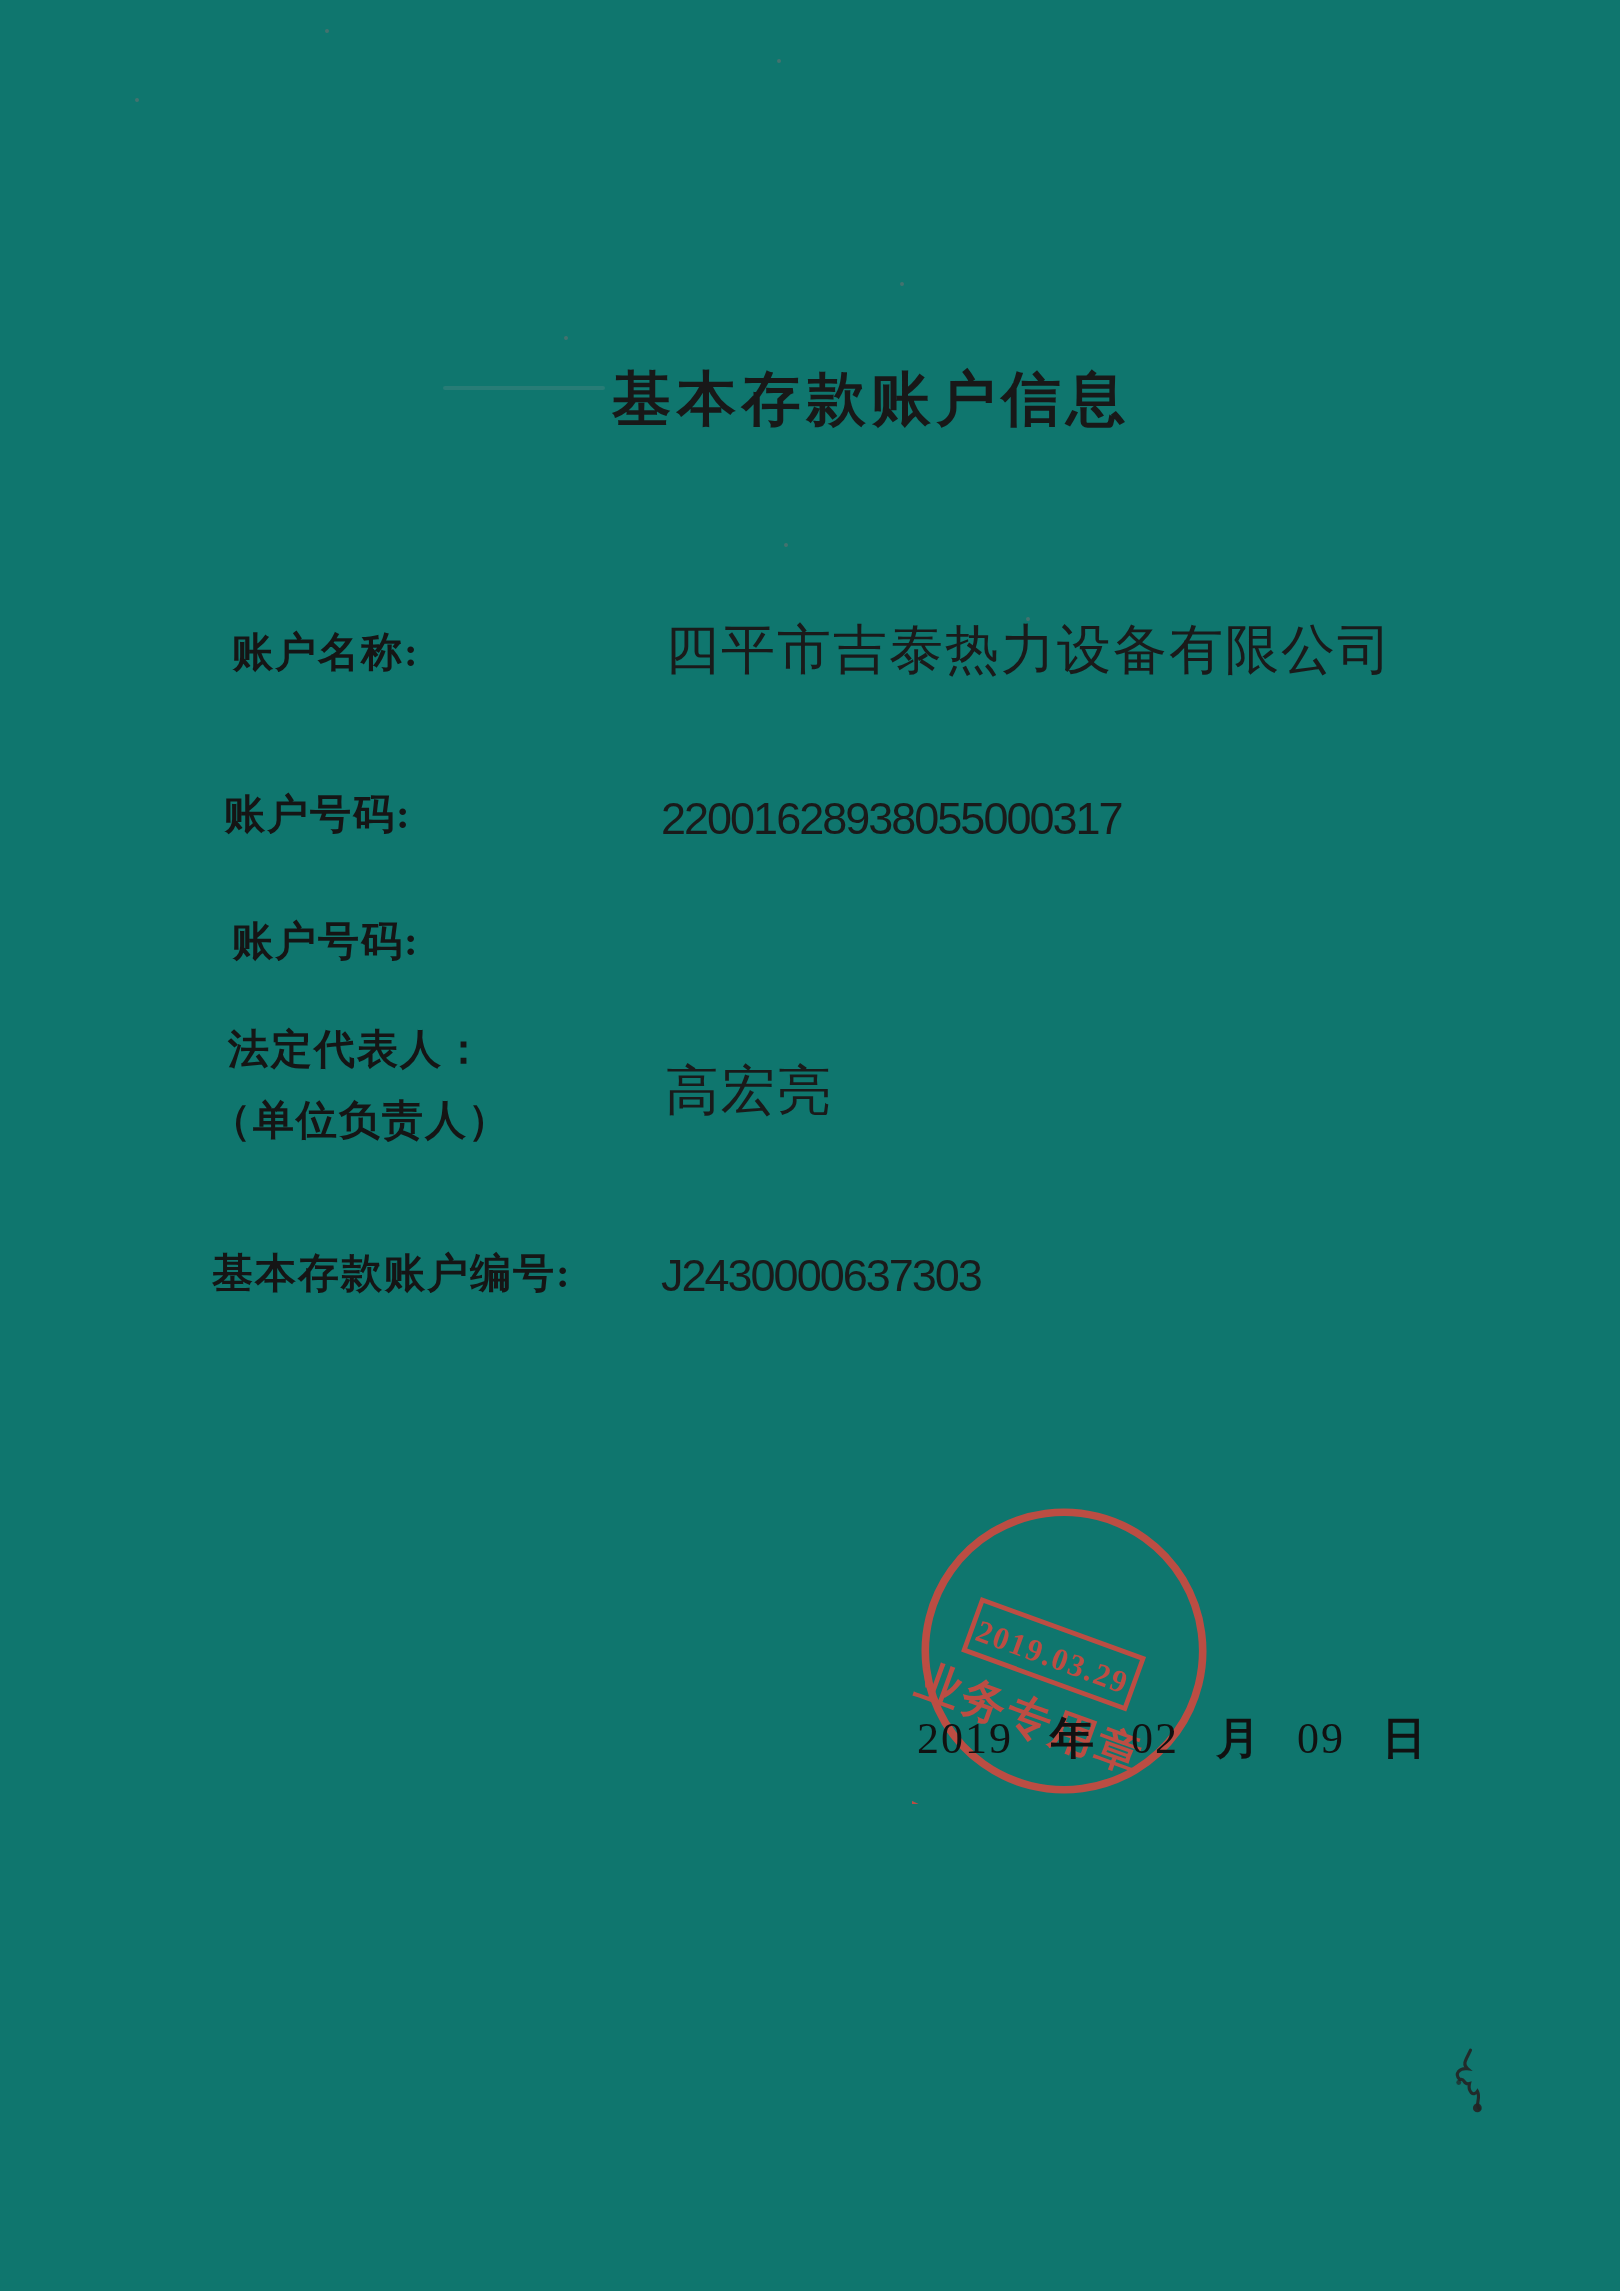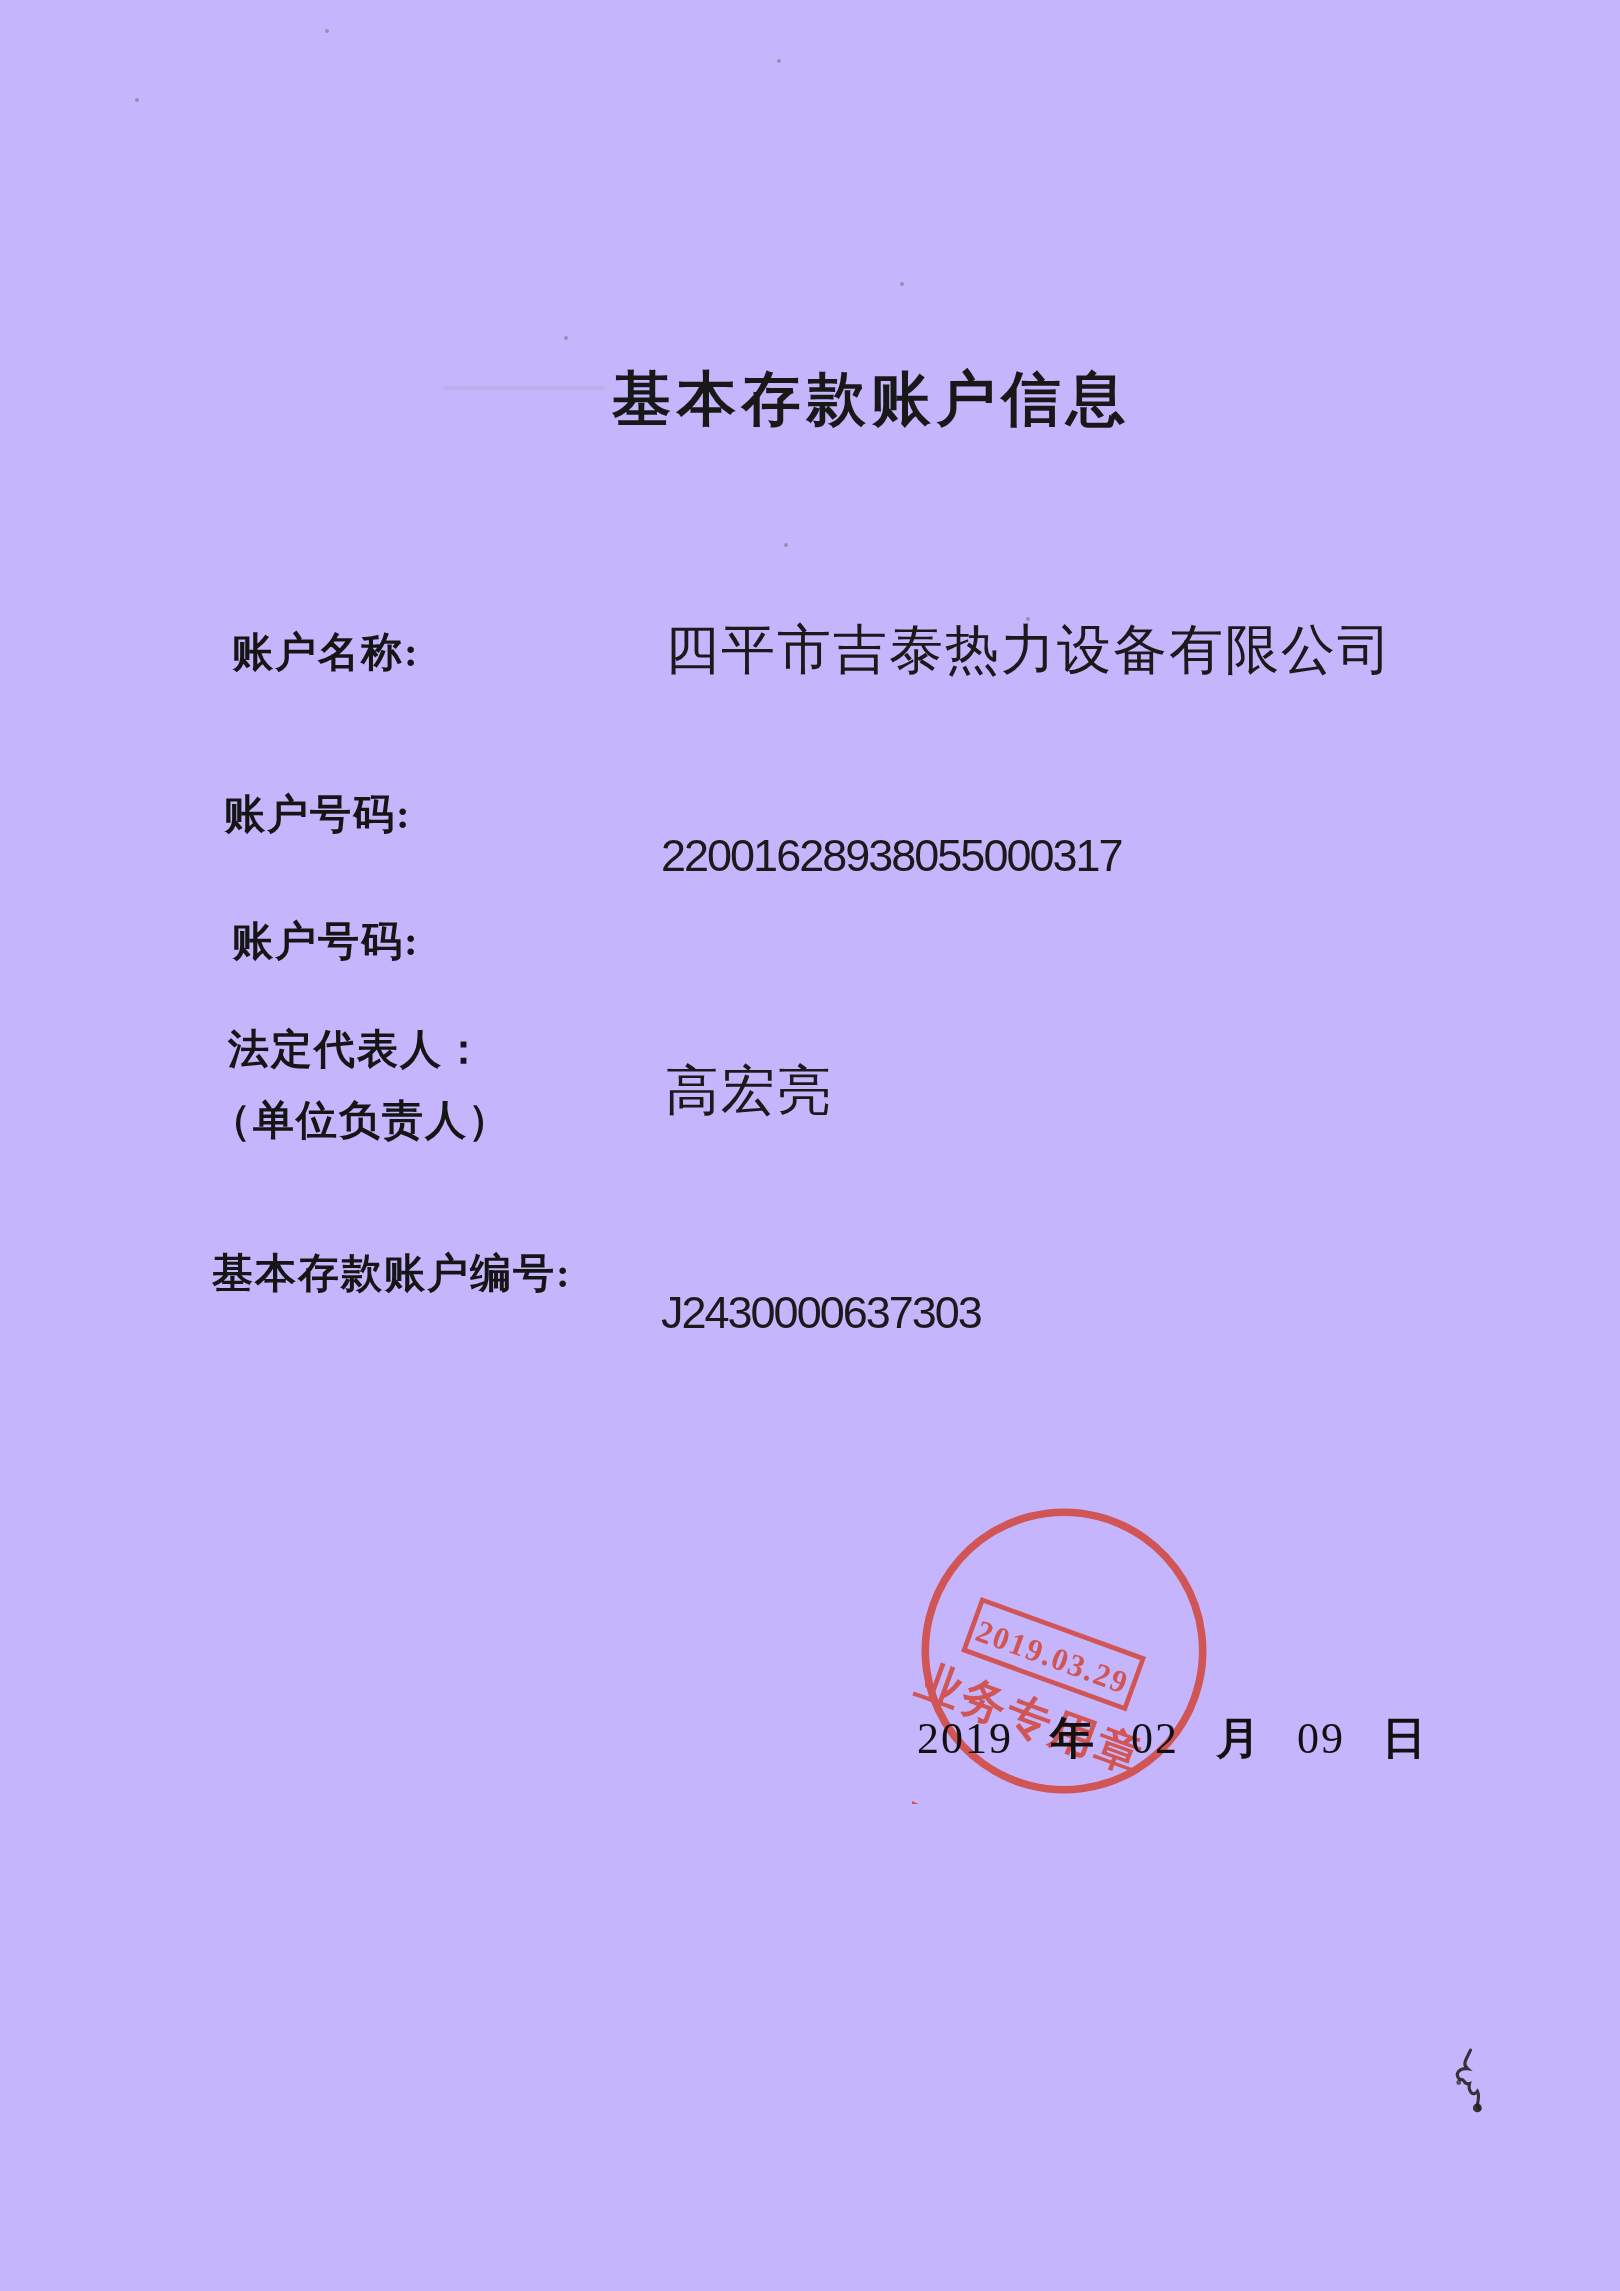--- a/index.html
+++ b/index.html
@@ -1,19 +1,19 @@
 <!DOCTYPE html>
 <html><head>
 <meta charset="utf-8">
 <style>
   html,body { margin:0; padding:0; background:#ffffff; }
   .page {
     position:relative;
     width:1620px; height:2292px;
-    background:#c4b5fd;
+    background:#0f766e;
     overflow:hidden;
     font-family:"Liberation Serif","DejaVu Serif",serif;
     color:#1c1c1c;
   }
   .abs { position:absolute; line-height:1; white-space:nowrap; }
   .doc-title {
     font-size:59px;
     font-weight:bold;
     letter-spacing:5.9px;
     color:#181818;
@@ -27,21 +27,20 @@
   .field-value-cjk {
     font-size:54px;
     color:#1a1a1a;
     letter-spacing:2px;
   }
   .field-value-num {
     font-size:45px;
     color:#1a1a1a;
     font-family:"Liberation Sans","DejaVu Sans",sans-serif;
     letter-spacing:-2px;
-    margin-top:37px;
   }
   .date-line {
     display:flex;
     align-items:baseline;
     gap:37px;
     font-size:44px;
     color:#111;
     z-index:5;
   }
   .date-num { font-family:Liberation Serif, serif; letter-spacing:2px; }

